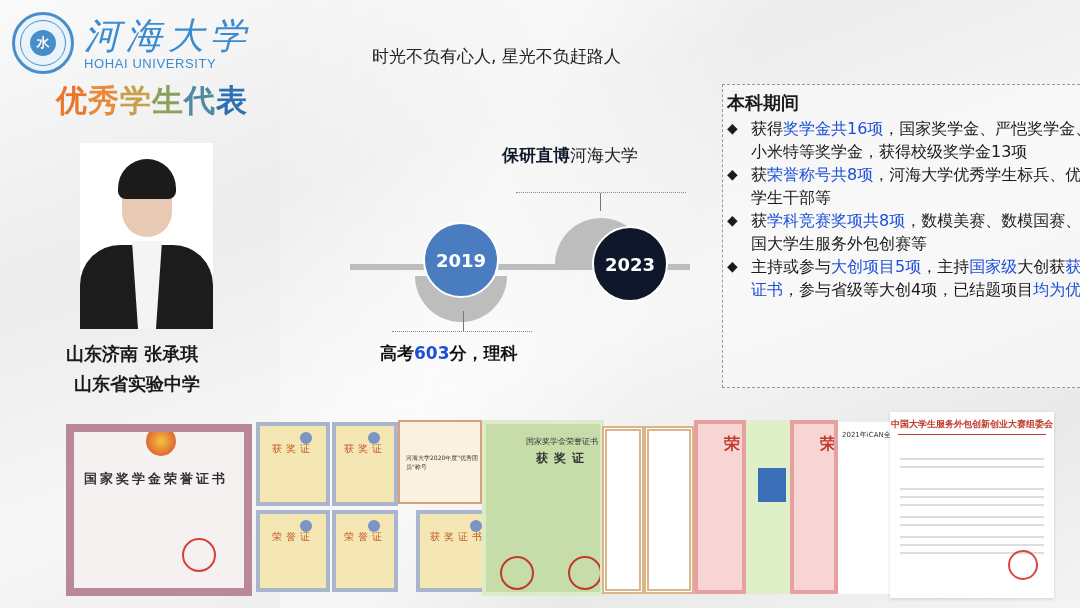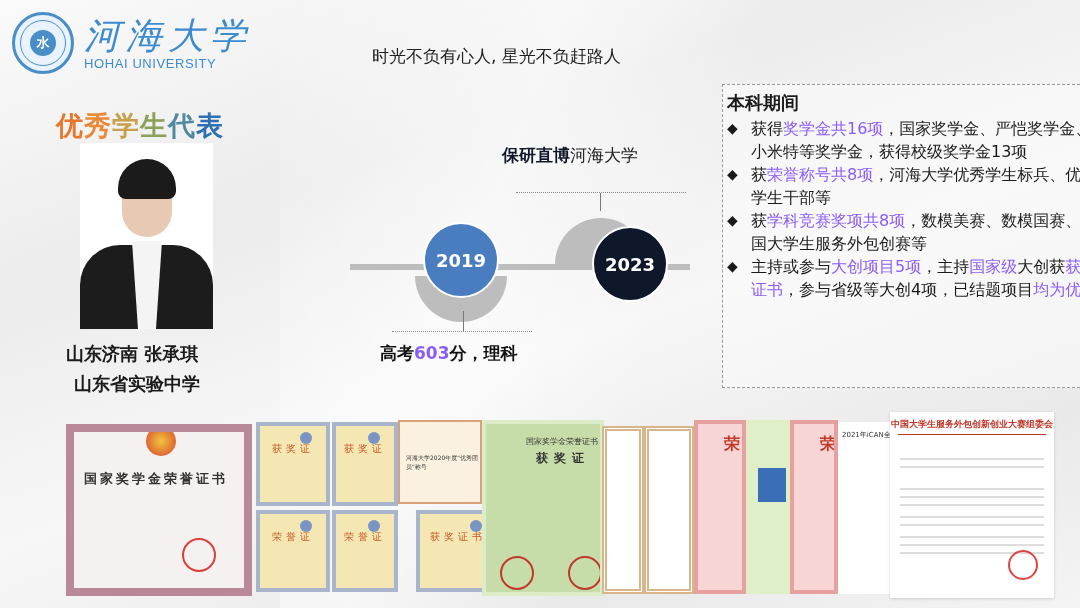--- a/index.html
+++ b/index.html
@@ -8,42 +8,42 @@
 .bg{position:absolute;inset:0;background:
  linear-gradient(160deg,#fafafa 0%,#ececec 30%,#f7f7f7 55%,#e9e9e9 80%,#f4f4f4 100%);}
 .bg:before{content:"";position:absolute;left:280px;top:0;width:500px;height:608px;background:linear-gradient(110deg,rgba(255,255,255,0) 0%,rgba(255,255,255,.55) 40%,rgba(255,255,255,0) 70%);}
 .logo{position:absolute;left:12px;top:12px;display:flex;align-items:center;}
 .seal{width:62px;height:62px;border-radius:50%;border:3px solid #4a8ec9;background:#eaf3fb;position:relative;display:flex;align-items:center;justify-content:center;}
 .seal:before{content:"";position:absolute;inset:5px;border-radius:50%;border:1.5px solid #4a8ec9;}
 .seal-inner{width:26px;height:26px;border-radius:50%;background:#4a8ec9;color:#fff;font-size:13px;display:flex;align-items:center;justify-content:center;font-weight:bold;}
 .logo-text{margin-left:10px;}
 .logo-cn{font-family:"DejaVu Serif",serif;font-style:italic;color:#3b8bd0;font-size:36px;letter-spacing:6px;line-height:40px;}
 .logo-en{color:#3b8bd0;font-size:13px;letter-spacing:.6px;font-family:"Liberation Sans",sans-serif;}
-.title{position:absolute;left:56px;top:108px;font-size:27px;font-weight:bold;letter-spacing:1px;}
+.title{position:absolute;left:56px;top:80px;font-size:31px;font-weight:bold;letter-spacing:1px;}
 .title span{display:inline-block;}
 .motto{position:absolute;left:372px;top:45px;font-size:17px;color:#222;}
 .photo{position:absolute;left:80px;top:143px;width:133px;height:186px;background:#fff;overflow:hidden;}
 .photo .hair{position:absolute;left:38px;top:16px;width:58px;height:40px;background:#1b1b1b;border-radius:30px 30px 8px 8px;}
 .photo .face{position:absolute;left:42px;top:28px;width:50px;height:66px;background:#e8c9b3;border-radius:22px 22px 26px 26px;}
 .photo .suit{position:absolute;left:0;top:102px;width:133px;height:84px;background:#1c1c1c;border-radius:40px 40px 0 0;}
 .photo .shirt{position:absolute;left:52px;top:98px;width:30px;height:88px;background:#f4f4f4;clip-path:polygon(0 0,100% 0,80% 100%,20% 100%);}
 .name1{position:absolute;left:66px;top:342px;font-size:18px;font-weight:bold;}
 .name2{position:absolute;left:74px;top:372px;font-size:18px;font-weight:bold;}
 .tl-line{position:absolute;left:350px;top:264px;width:340px;height:6px;background:#bdbdbd;}
 .halo{position:absolute;width:92px;height:92px;border-radius:50%;background:#bdbdbd;}
 .circle{position:absolute;width:76px;height:76px;border-radius:50%;color:#fff;font-weight:bold;font-size:18px;display:flex;align-items:center;justify-content:center;border:2px solid #fff;}
 .c19{background:#4a7cc0;left:423px;top:222px;}
 .c23{background:#0f172a;left:592px;top:226px;}
 .halo19{left:415px;top:230px;clip-path:inset(50% 0 0 0);}
 .halo23{left:555px;top:218px;clip-path:inset(0 0 50% 0);}
 .stem{position:absolute;width:1px;background:#777;}
 .dots{position:absolute;border-top:1.5px dotted #888;}
 .label-top{position:absolute;left:502px;top:144px;font-size:17px;color:#222;}
 .label-bot{position:absolute;left:380px;top:342px;font-size:17px;font-weight:bold;color:#111;}
-.red{color:#8b5cf6;}
+.red{color:#1d4ed8;}
 .redb{color:#0f172a;font-weight:bold;}
 .box{position:absolute;left:722px;top:84px;width:388px;height:304px;border:1.5px dashed #9a9a9a;background:rgba(250,250,250,.6);padding:6px 4px;}
 .box h3{font-size:18px;font-weight:bold;margin-bottom:2px;}
 .bullet{font-size:16px;line-height:23px;position:relative;padding-left:24px;}
 .bullet .dia{position:absolute;left:0;top:0;font-size:14px;}
 .certs{position:absolute;left:0;top:412px;width:1080px;height:196px;}
 .cert{position:absolute;overflow:hidden;}
 .c-nat{left:66px;top:12px;width:186px;height:172px;background:#f6f1f1;border:8px solid #b9899a;}
 .c-nat .emb{position:absolute;left:72px;top:-6px;width:30px;height:30px;border-radius:50%;background:radial-gradient(#f3c43f,#d6402c);}
 .c-nat .t{position:absolute;left:10px;top:38px;font-size:13px;font-weight:bold;letter-spacing:3px;color:#333;white-space:nowrap;}

